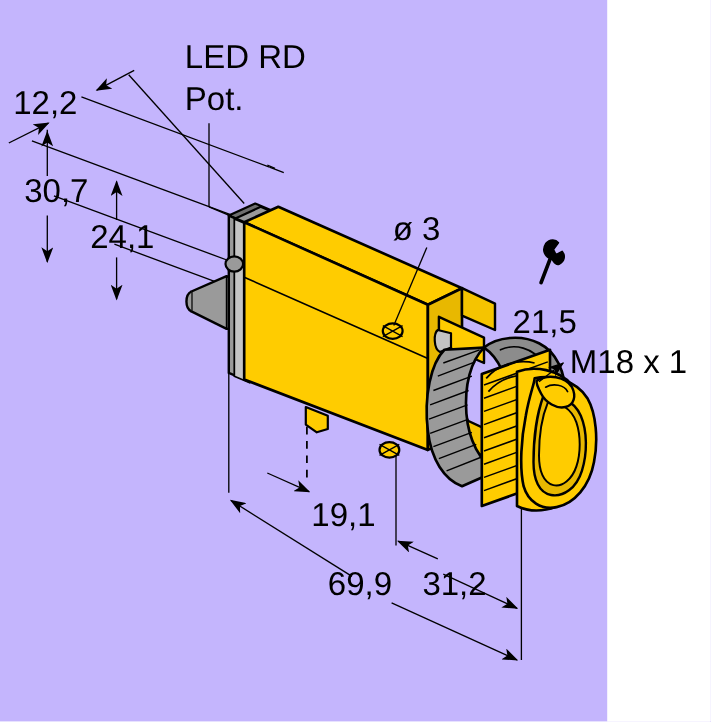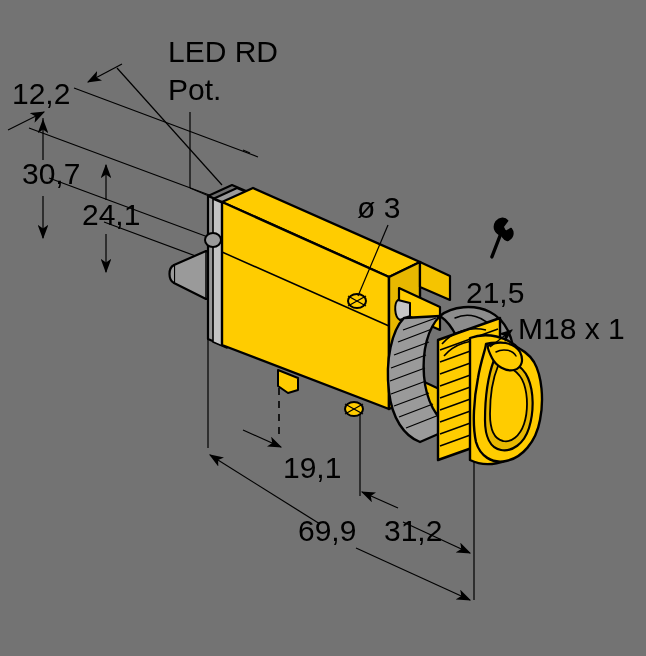--- a/index.html
+++ b/index.html
@@ -9,23 +9,23 @@
     background: #ffffff;
   }
   body {
     width: 646px;
     height: 656px;
     font-family: "Liberation Sans", sans-serif;
     overflow: hidden;
   }
   #drawing-root {
     position: relative;
-    width: 646px;
+    width: 552px;
     height: 656px;
-    background: #737373;
+    background: #c4b5fd;
   }
   svg.sheet {
     display: block;
     width: 646px;
     height: 656px;
   }
   .dim-text {
     font-family: "Liberation Sans", sans-serif;
     font-size: 30px;
     fill: #000000;

